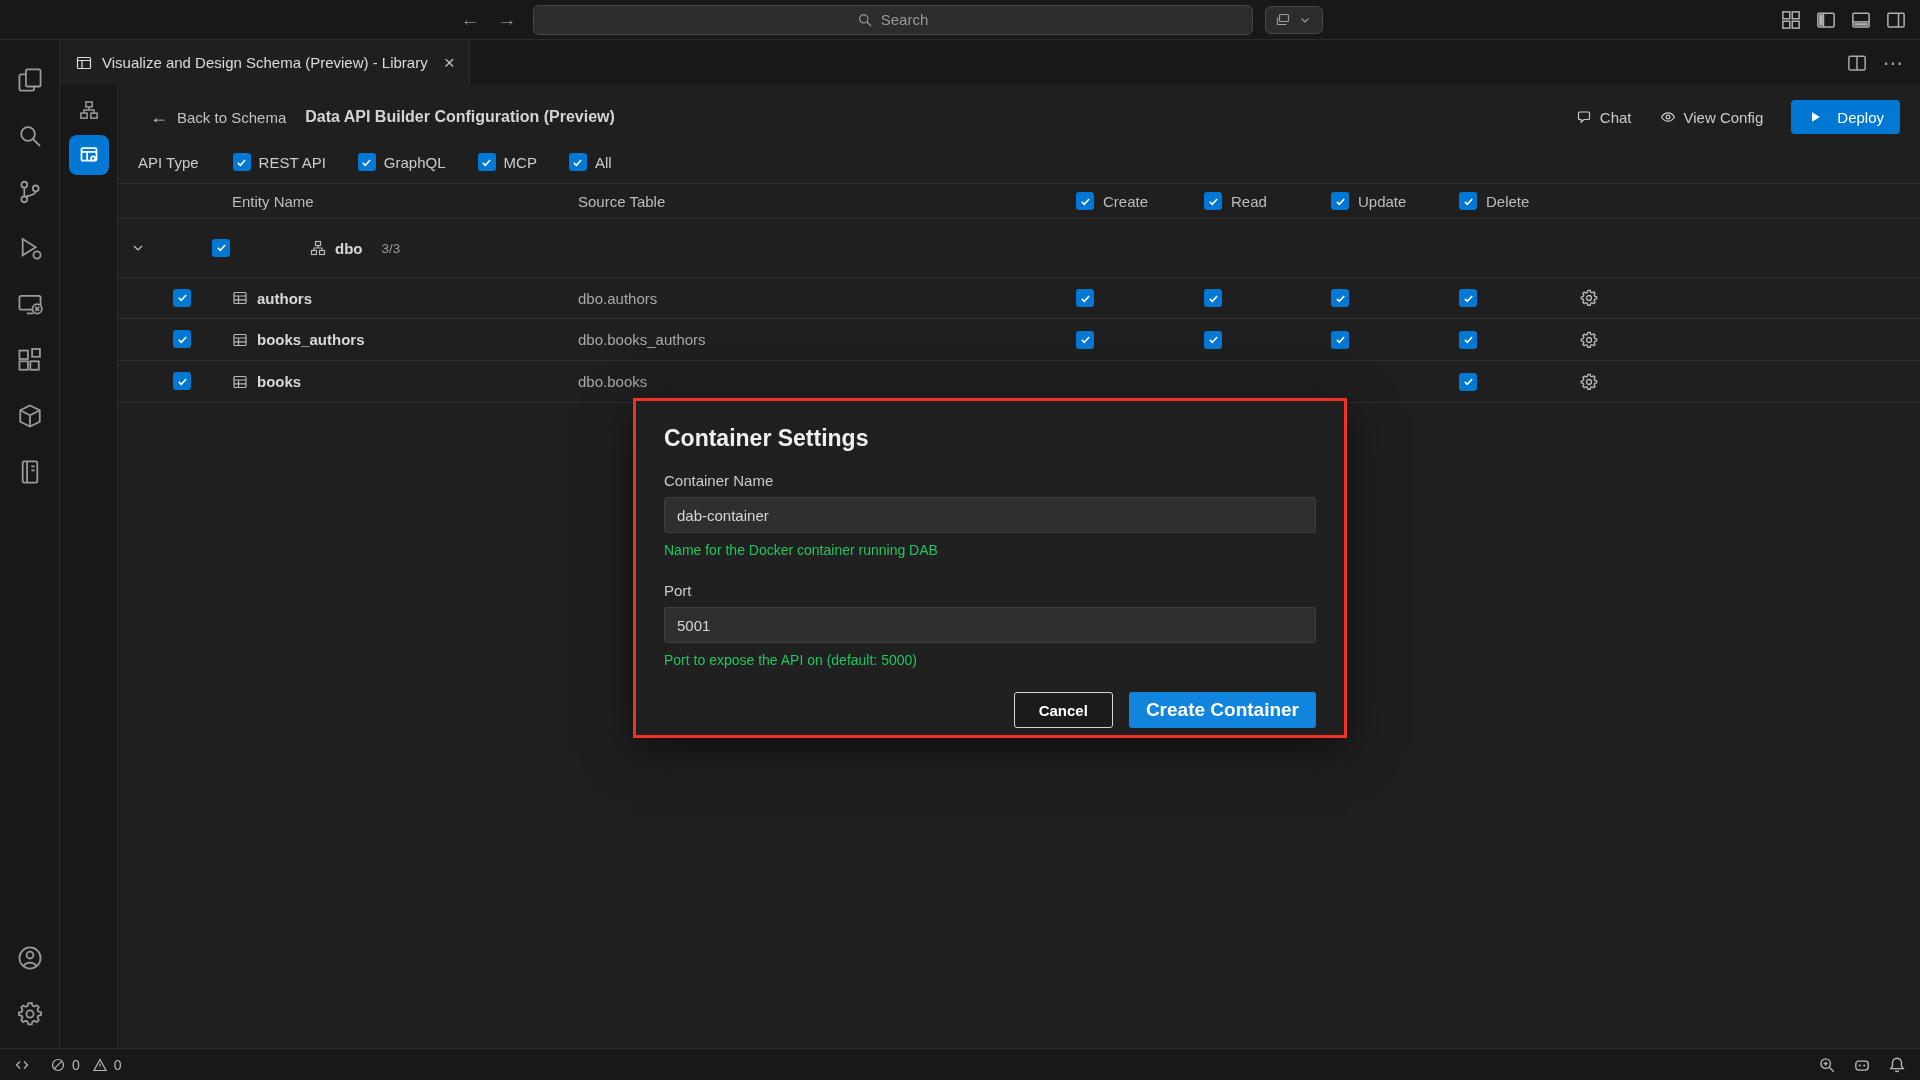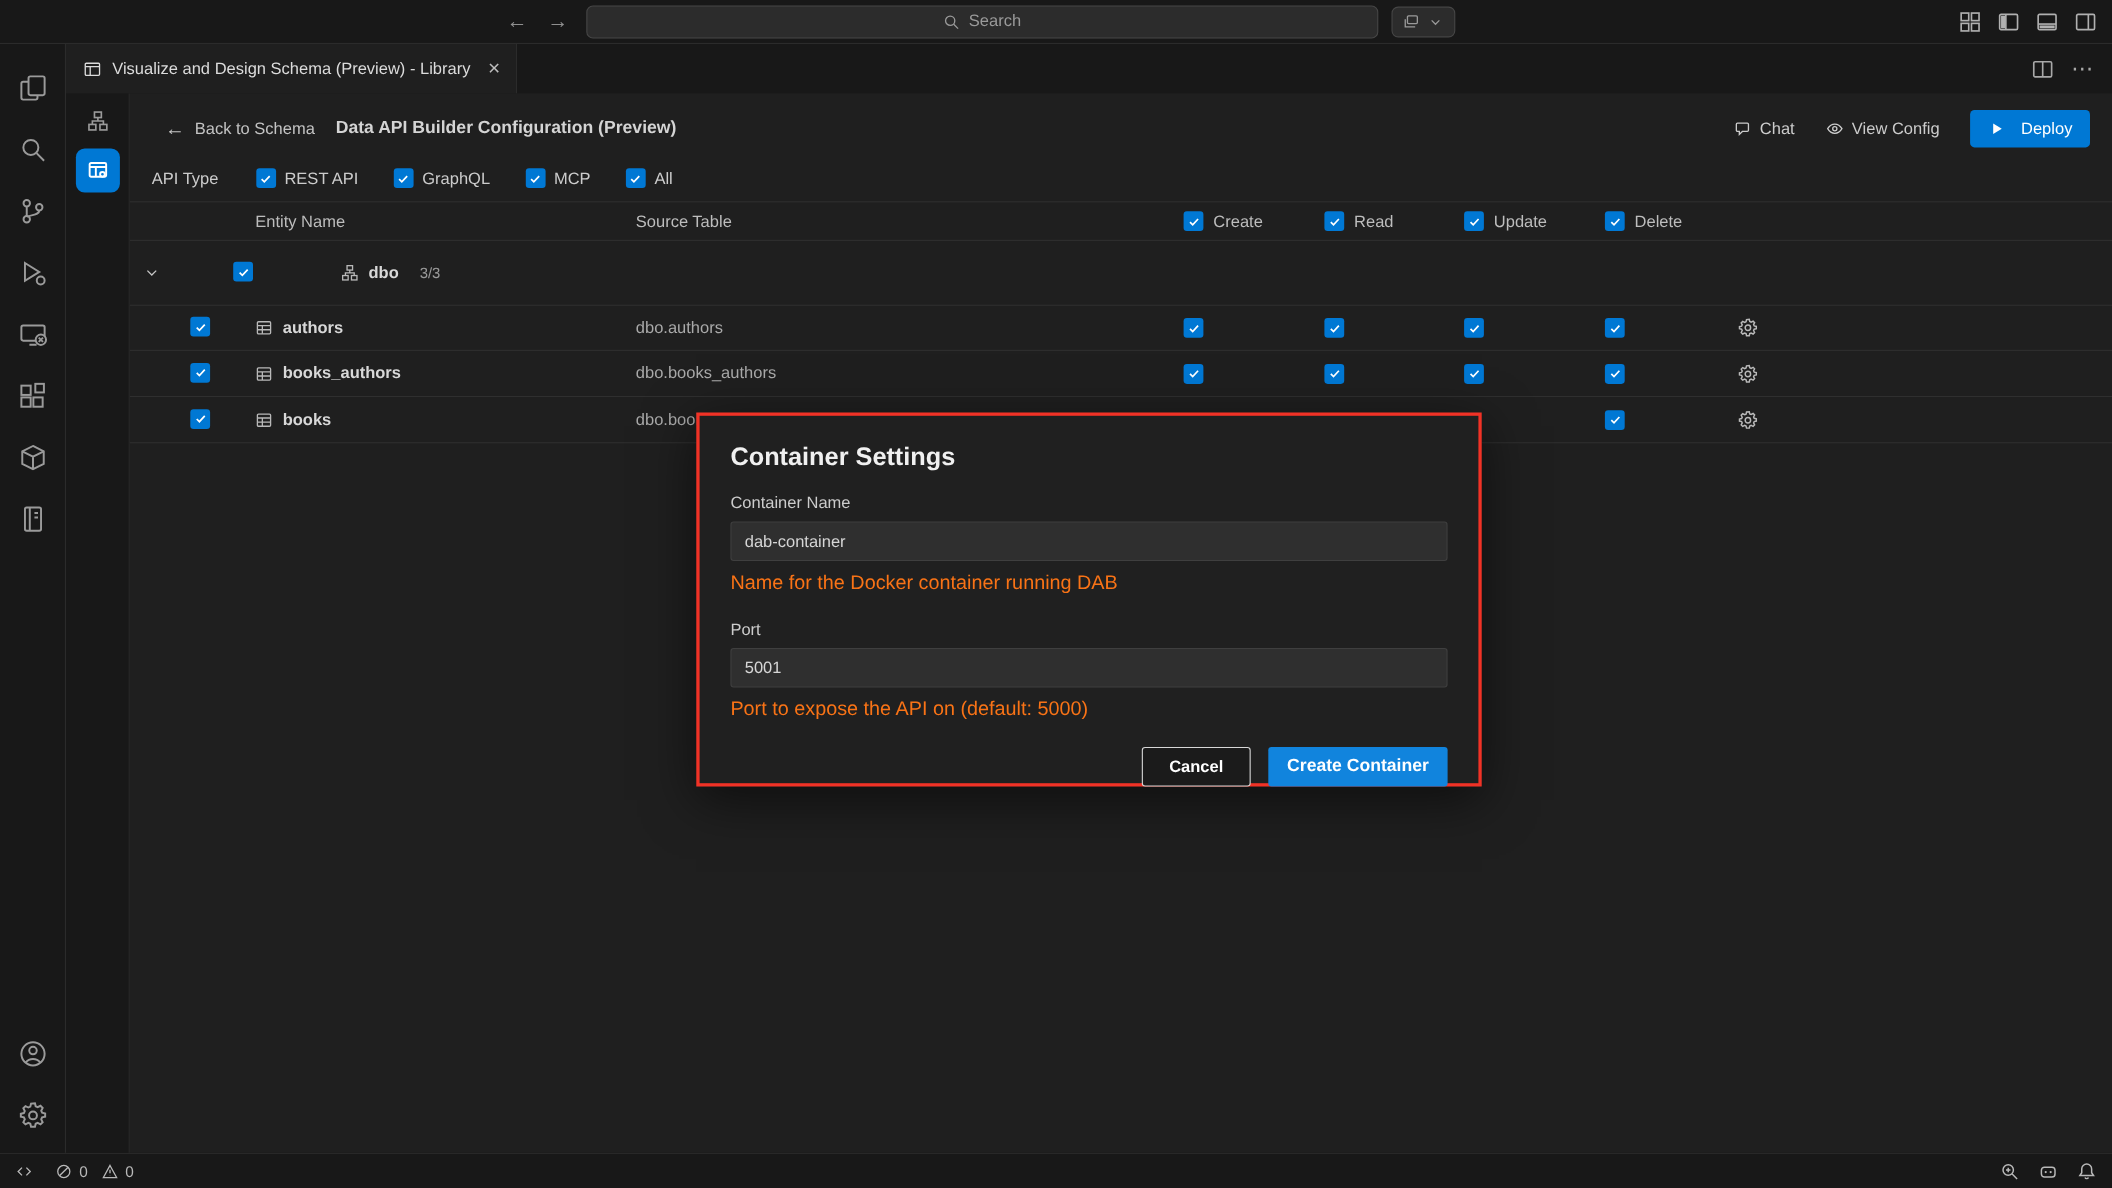--- a/index.html
+++ b/index.html
@@ -95,30 +95,30 @@
   .ent-icon{color:#b9b9b9;}
   .ent-name{font-weight:600;color:#d8d8d8;}
 
   
   .statusbar{height:32px;background:var(--bg-dark);border-top:1px solid var(--border);display:flex;align-items:center;padding:0 14px;gap:20px;color:#b9b9b9;font-size:14px;}
   .sb-group{display:flex;align-items:center;gap:6px;cursor:pointer;}
   .sb-right{margin-left:auto;display:flex;align-items:center;gap:17px;}
   .sb-right .ic-sm{width:18px;height:18px;cursor:pointer;}
 
   
-  .modal{position:fixed;left:633px;top:375px;width:714px;height:340px;background:#202020;
+  .modal{position:fixed;left:633px;top:398px;width:714px;height:340px;background:#202020;
     border:3px solid var(--red);box-shadow:0 12px 44px rgba(0,0,0,.55);z-index:10;padding:0 28px;}
   .modal-title{margin-top:24px;font-size:23px;font-weight:700;color:#f0f0f0;}
   .field-label{margin-top:20px;color:var(--text);}
   .field-input{margin-top:8px;width:100%;height:36px;background:#2f2f2f;border:1px solid var(--input-border);border-radius:3px;
     color:#d6d6d6;font-size:15px;font-family:inherit;padding:0 12px;outline:none;display:block;}
-  .field-helper{margin-top:9px;color:#f97316;font-size:18px;}
+  .field-helper{margin-top:9px;color:#22c55e;font-size:14px;}
   .modal-buttons{margin-top:24px;display:flex;justify-content:flex-end;gap:16px;}
   .btn-cancel{height:36px;padding:0 24px;background:#1b1b1b;border:1px solid #d7d7d7;border-radius:3px;color:#fff;font-weight:600;font-size:15px;display:flex;align-items:center;cursor:pointer;}
-  .btn-submit{height:36px;padding:0 17px;background:var(--accent2);border:none;border-radius:3px;color:#fff;font-weight:700;font-size:16px;display:flex;align-items:center;cursor:pointer;}
+  .btn-submit{height:36px;padding:0 17px;background:var(--accent2);border:none;border-radius:3px;color:#fff;font-weight:700;font-size:19px;display:flex;align-items:center;cursor:pointer;}
 </style>
 </head>
 <body>
 
 <div class="titlebar">
   <div class="tb-spacer"></div>
   <div class="nav-arrows">
     <span class="arrow">←</span>
     <span class="arrow">→</span>
   </div>

